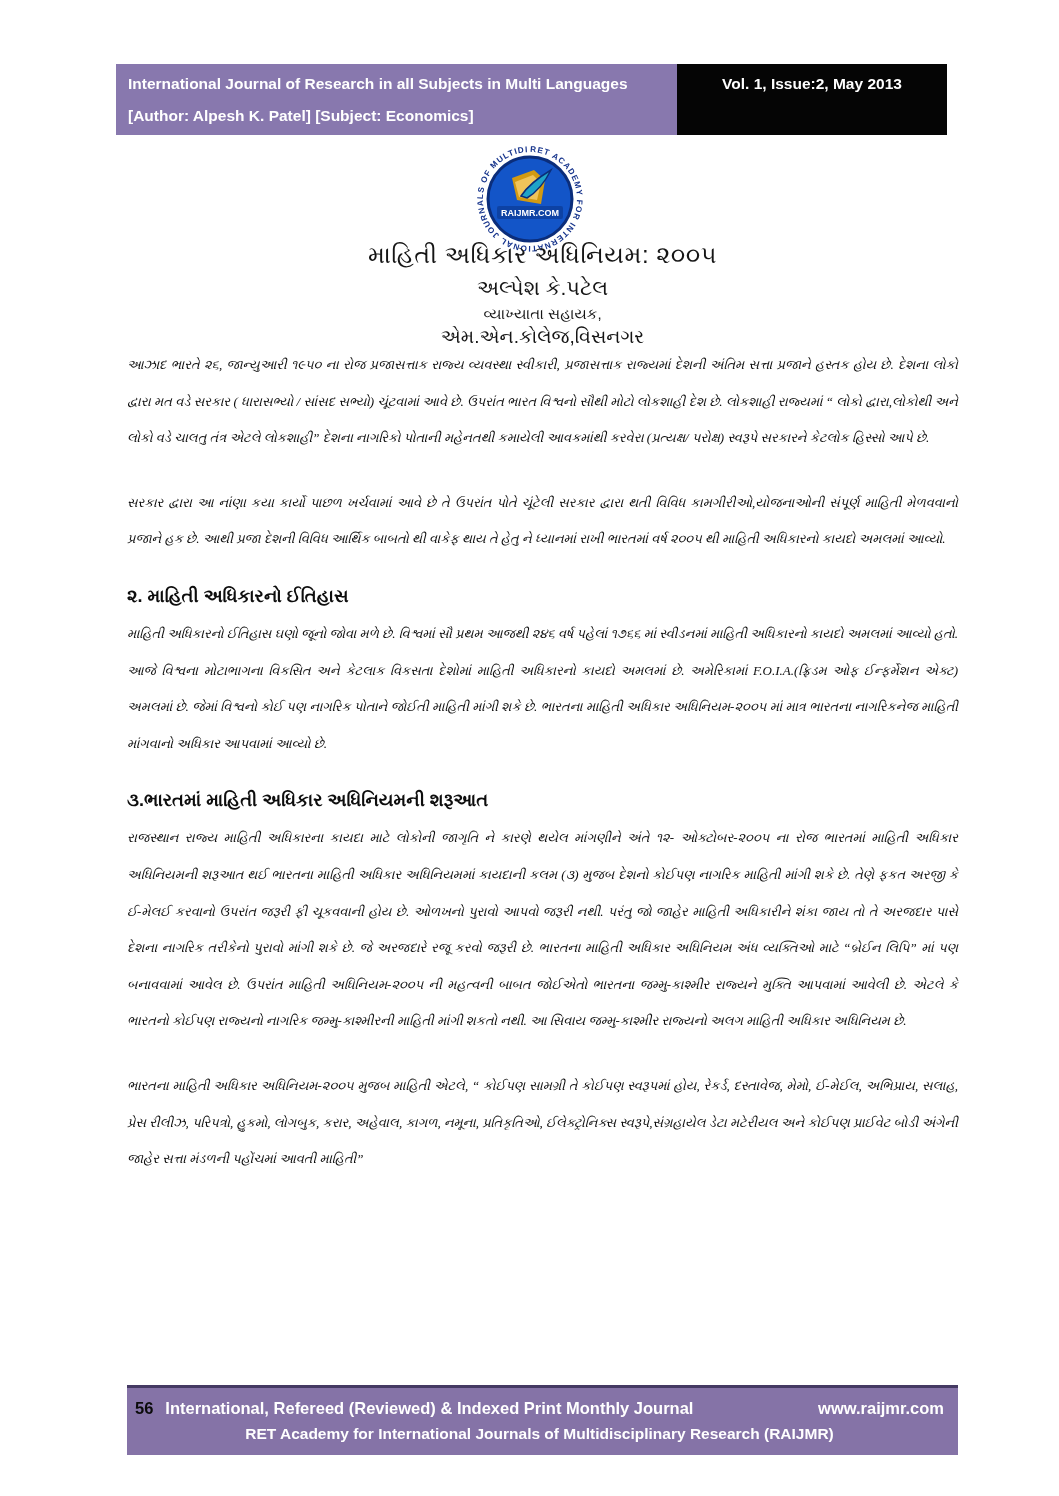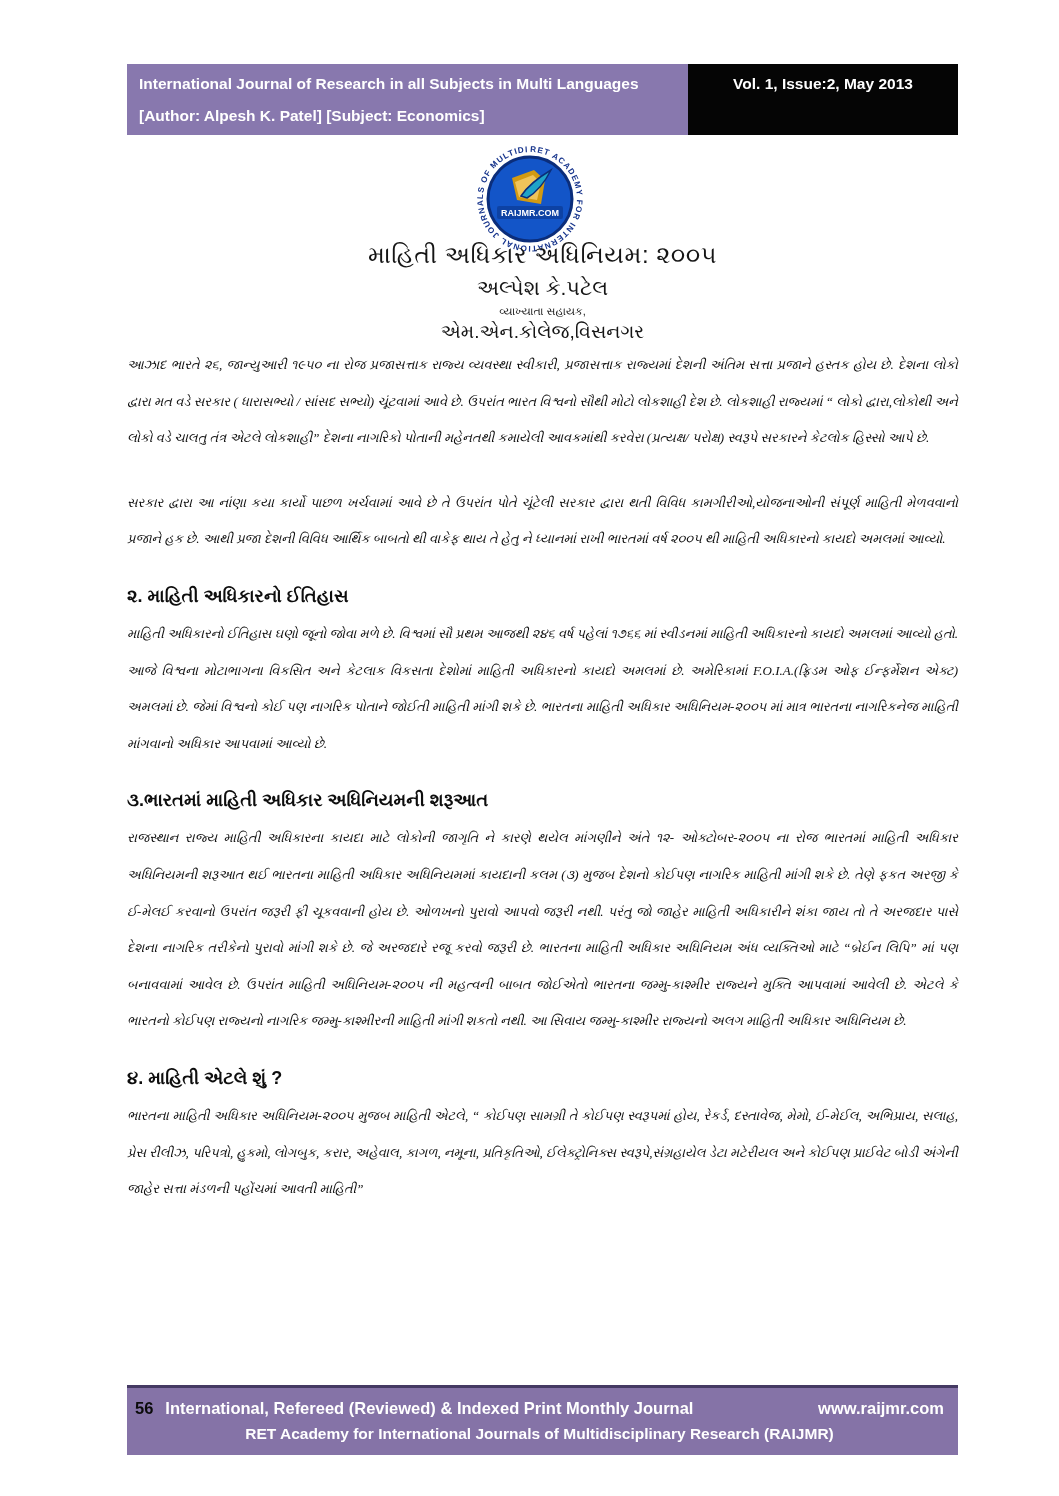--- a/index.html
+++ b/index.html
@@ -1,34 +1,34 @@
 <!DOCTYPE html>
 <html><head>
 <meta charset="utf-8">
 <style>
   * { margin:0; padding:0; box-sizing:border-box; }
   body { background:#ffffff; font-family:"Liberation Sans", sans-serif; }
   .page { position:relative; width:1059px; height:1496px; background:#ffffff; overflow:hidden; }
 
   
-  .header { position:absolute; top:64px; left:127px; width:831px; height:71px; display:flex; }
+  .header { position:absolute; top:64px; left:116px; width:831px; height:71px; display:flex; }
   .header-left { flex:0 0 561px; background:#8878ae; color:#fff; font-weight:bold;
                  font-size:15.5px; line-height:32px; padding:4px 8px 0 12px; }
   .header-right { flex:1; background:#050505; color:#fff; font-weight:bold;
                   font-size:15.5px; line-height:32px; text-align:center; padding:4px 6px 17px; }
 
   
   .logo-wrap { position:absolute; top:140px; left:50%; transform:translateX(-50%);
                width:118px; height:118px; }
 
   
   .titleblock { position:absolute; top:241px; left:127px; width:831px; text-align:center; color:#151515; }
   .art-title { font-size:24px; font-weight:normal; letter-spacing:0.5px; margin-bottom:7px; }
   .art-author { font-size:21px; margin-bottom:5px; }
-  .art-desig { font-size:11px; margin-bottom:3px; }
+  .art-desig { font-size:15px; margin-bottom:3px; }
   .art-affil { font-size:19px; }
 
   
   .bodycol { position:absolute; top:347px; left:127px; width:831px; color:#0d0d0d; }
   .sec-heading { font-size:18px; font-weight:bold; margin:0 0 9px 0; }
   .section { margin-bottom:28px; }
   .body-para { font-size:13px; font-style:italic; text-align:justify;
                line-height:36.6px; margin:0 0 28px 0; font-family:"Liberation Serif", serif; }
   .body-para:last-child { margin-bottom:0; }
 
@@ -89,21 +89,20 @@
       </div>
       <div class="section">
         <div class="sec-heading">૨. માહિતી અધિકારનો ઈતિહાસ</div>
         <p class="body-para">માહિતી અધિકારનો ઈતિહાસ ઘણો જૂનો જોવા મળે છે. વિશ્વમાં સૌ પ્રથમ આજથી ૨૪૬ વર્ષ પહેલાં ૧૭૬૬ માં સ્વીડનમાં માહિતી અધિકારનો કાયદો અમલમાં આવ્યો હતો. આજે વિશ્વના મોટાભાગના વિકસિત અને કેટલાક વિકસતા દેશોમાં માહિતી અધિકારનો કાયદો અમલમાં છે. અમેરિકામાં F.O.I.A.(ફ્રિડમ ઓફ ઈન્ફર્મેશન એક્ટ) અમલમાં છે. જેમાં વિશ્વનો કોઈ પણ નાગરિક પોતાને જોઈતી માહિતી માંગી શકે છે. ભારતના માહિતી અધિકાર અધિનિયમ-૨૦૦૫ માં માત્ર ભારતના નાગરિકનેજ માહિતી માંગવાનો અધિકાર આપવામાં આવ્યો છે.</p>
       </div>
       <div class="section">
         <div class="sec-heading">૩.ભારતમાં માહિતી અધિકાર અધિનિયમની શરૂઆત</div>
         <p class="body-para">રાજસ્થાન રાજ્ય માહિતી અધિકારના કાયદા માટે લોકોની જાગૃતિ ને કારણે થયેલ માંગણીને અંતે ૧૨- ઓક્ટોબર-૨૦૦૫ ના રોજ ભારતમાં માહિતી અધિકાર અધિનિયમની શરૂઆત થઈ ભારતના માહિતી અધિકાર અધિનિયમમાં કાયદાની કલમ (૩) મુજબ દેશનો કોઈપણ નાગરિક માહિતી માંગી શકે છે. તેણે ફકત અરજી કે ઈ-મેલઈ કરવાનો ઉપરાંત જરૂરી ફી ચૂકવવાની હોય છે. ઓળખનો પુરાવો આપવો જરૂરી નથી. પરંતુ જો જાહેર માહિતી અધિકારીને શંકા જાય તો તે અરજદાર પાસે દેશના નાગરિક તરીકેનો પુરાવો માંગી શકે છે. જે અરજદારે રજૂ કરવો જરૂરી છે. ભારતના માહિતી અધિકાર અધિનિયમ અંધ વ્યક્તિઓ માટે “બ્રેઈન લિપિ” માં પણ બનાવવામાં આવેલ છે. ઉપરાંત માહિતી અધિનિયમ-૨૦૦૫ ની મહત્વની બાબત જોઈએતો ભારતના જમ્મુ-કાશ્મીર રાજ્યને મુક્તિ આપવામાં આવેલી છે. એટલે કે ભારતનો કોઈપણ રાજ્યનો નાગરિક જમ્મુ-કાશ્મીરની માહિતી માંગી શકતો નથી. આ સિવાય જમ્મુ-કાશ્મીર રાજ્યનો અલગ માહિતી અધિકાર અધિનિયમ છે.</p>
       </div>
       <div class="section">
-        <div class="sec-heading">૪. માહિતી એટલે શું ?</div>
         <p class="body-para">ભારતના માહિતી અધિકાર અધિનિયમ-૨૦૦૫ મુજબ માહિતી એટલે, “ કોઈપણ સામગ્રી તે કોઈપણ સ્વરૂપમાં હોય, રેકર્ડ, દસ્તાવેજ, મેમો, ઈ-મેઈલ, અભિપ્રાય, સલાહ, પ્રેસ રીલીઝ, પરિપત્રો, હુકમો, લોગબુક, કરાર, અહેવાલ, કાગળ, નમૂના, પ્રતિકૃતિઓ, ઈલેક્ટ્રોનિક્સ સ્વરૂપે,સંગ્રહાયેલ ડેટા મટેરીયલ અને કોઈપણ પ્રાઈવેટ બોડી અંગેની જાહેર સત્તા મંડળની પહોંચમાં આવતી માહિતી”</p>
       </div>
     </div>
 
   <div class="footer">
     <div class="footer-row1">
       <span class="footer-pageno">56</span>
       <span class="footer-journal">International, Refereed (Reviewed) &amp; Indexed Print Monthly Journal</span>
       <span class="footer-site">www.raijmr.com</span>
     </div>

